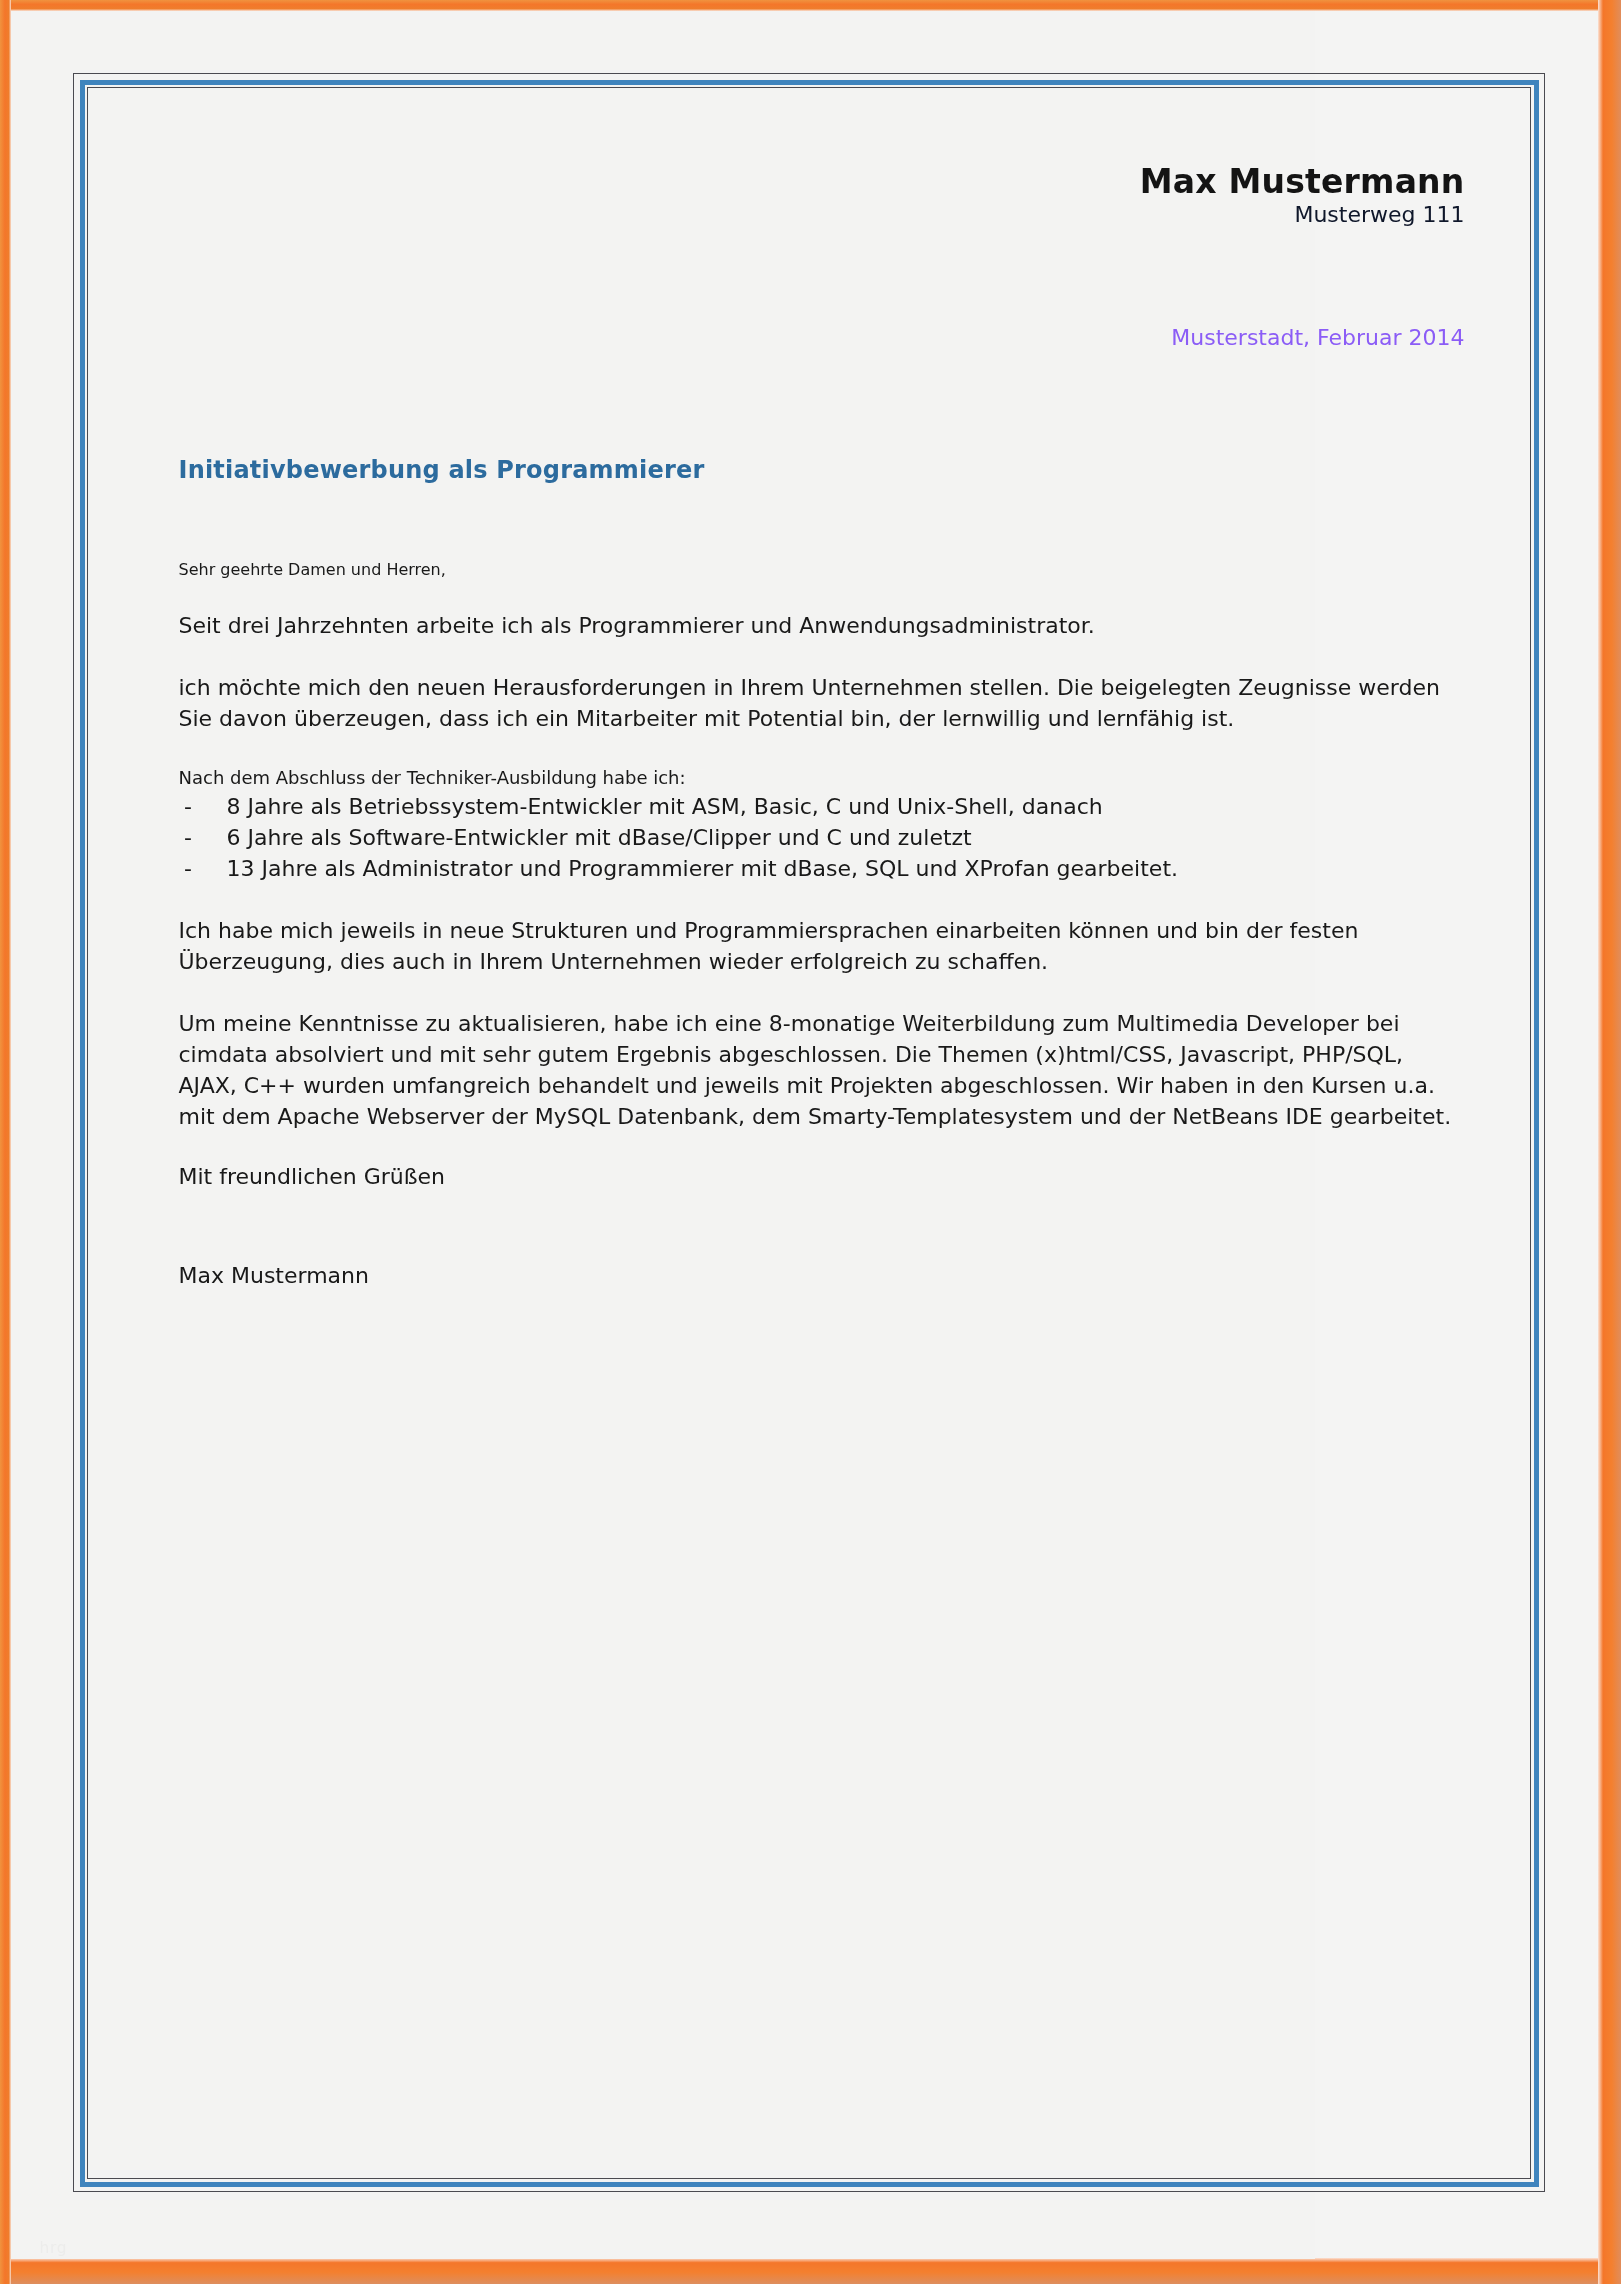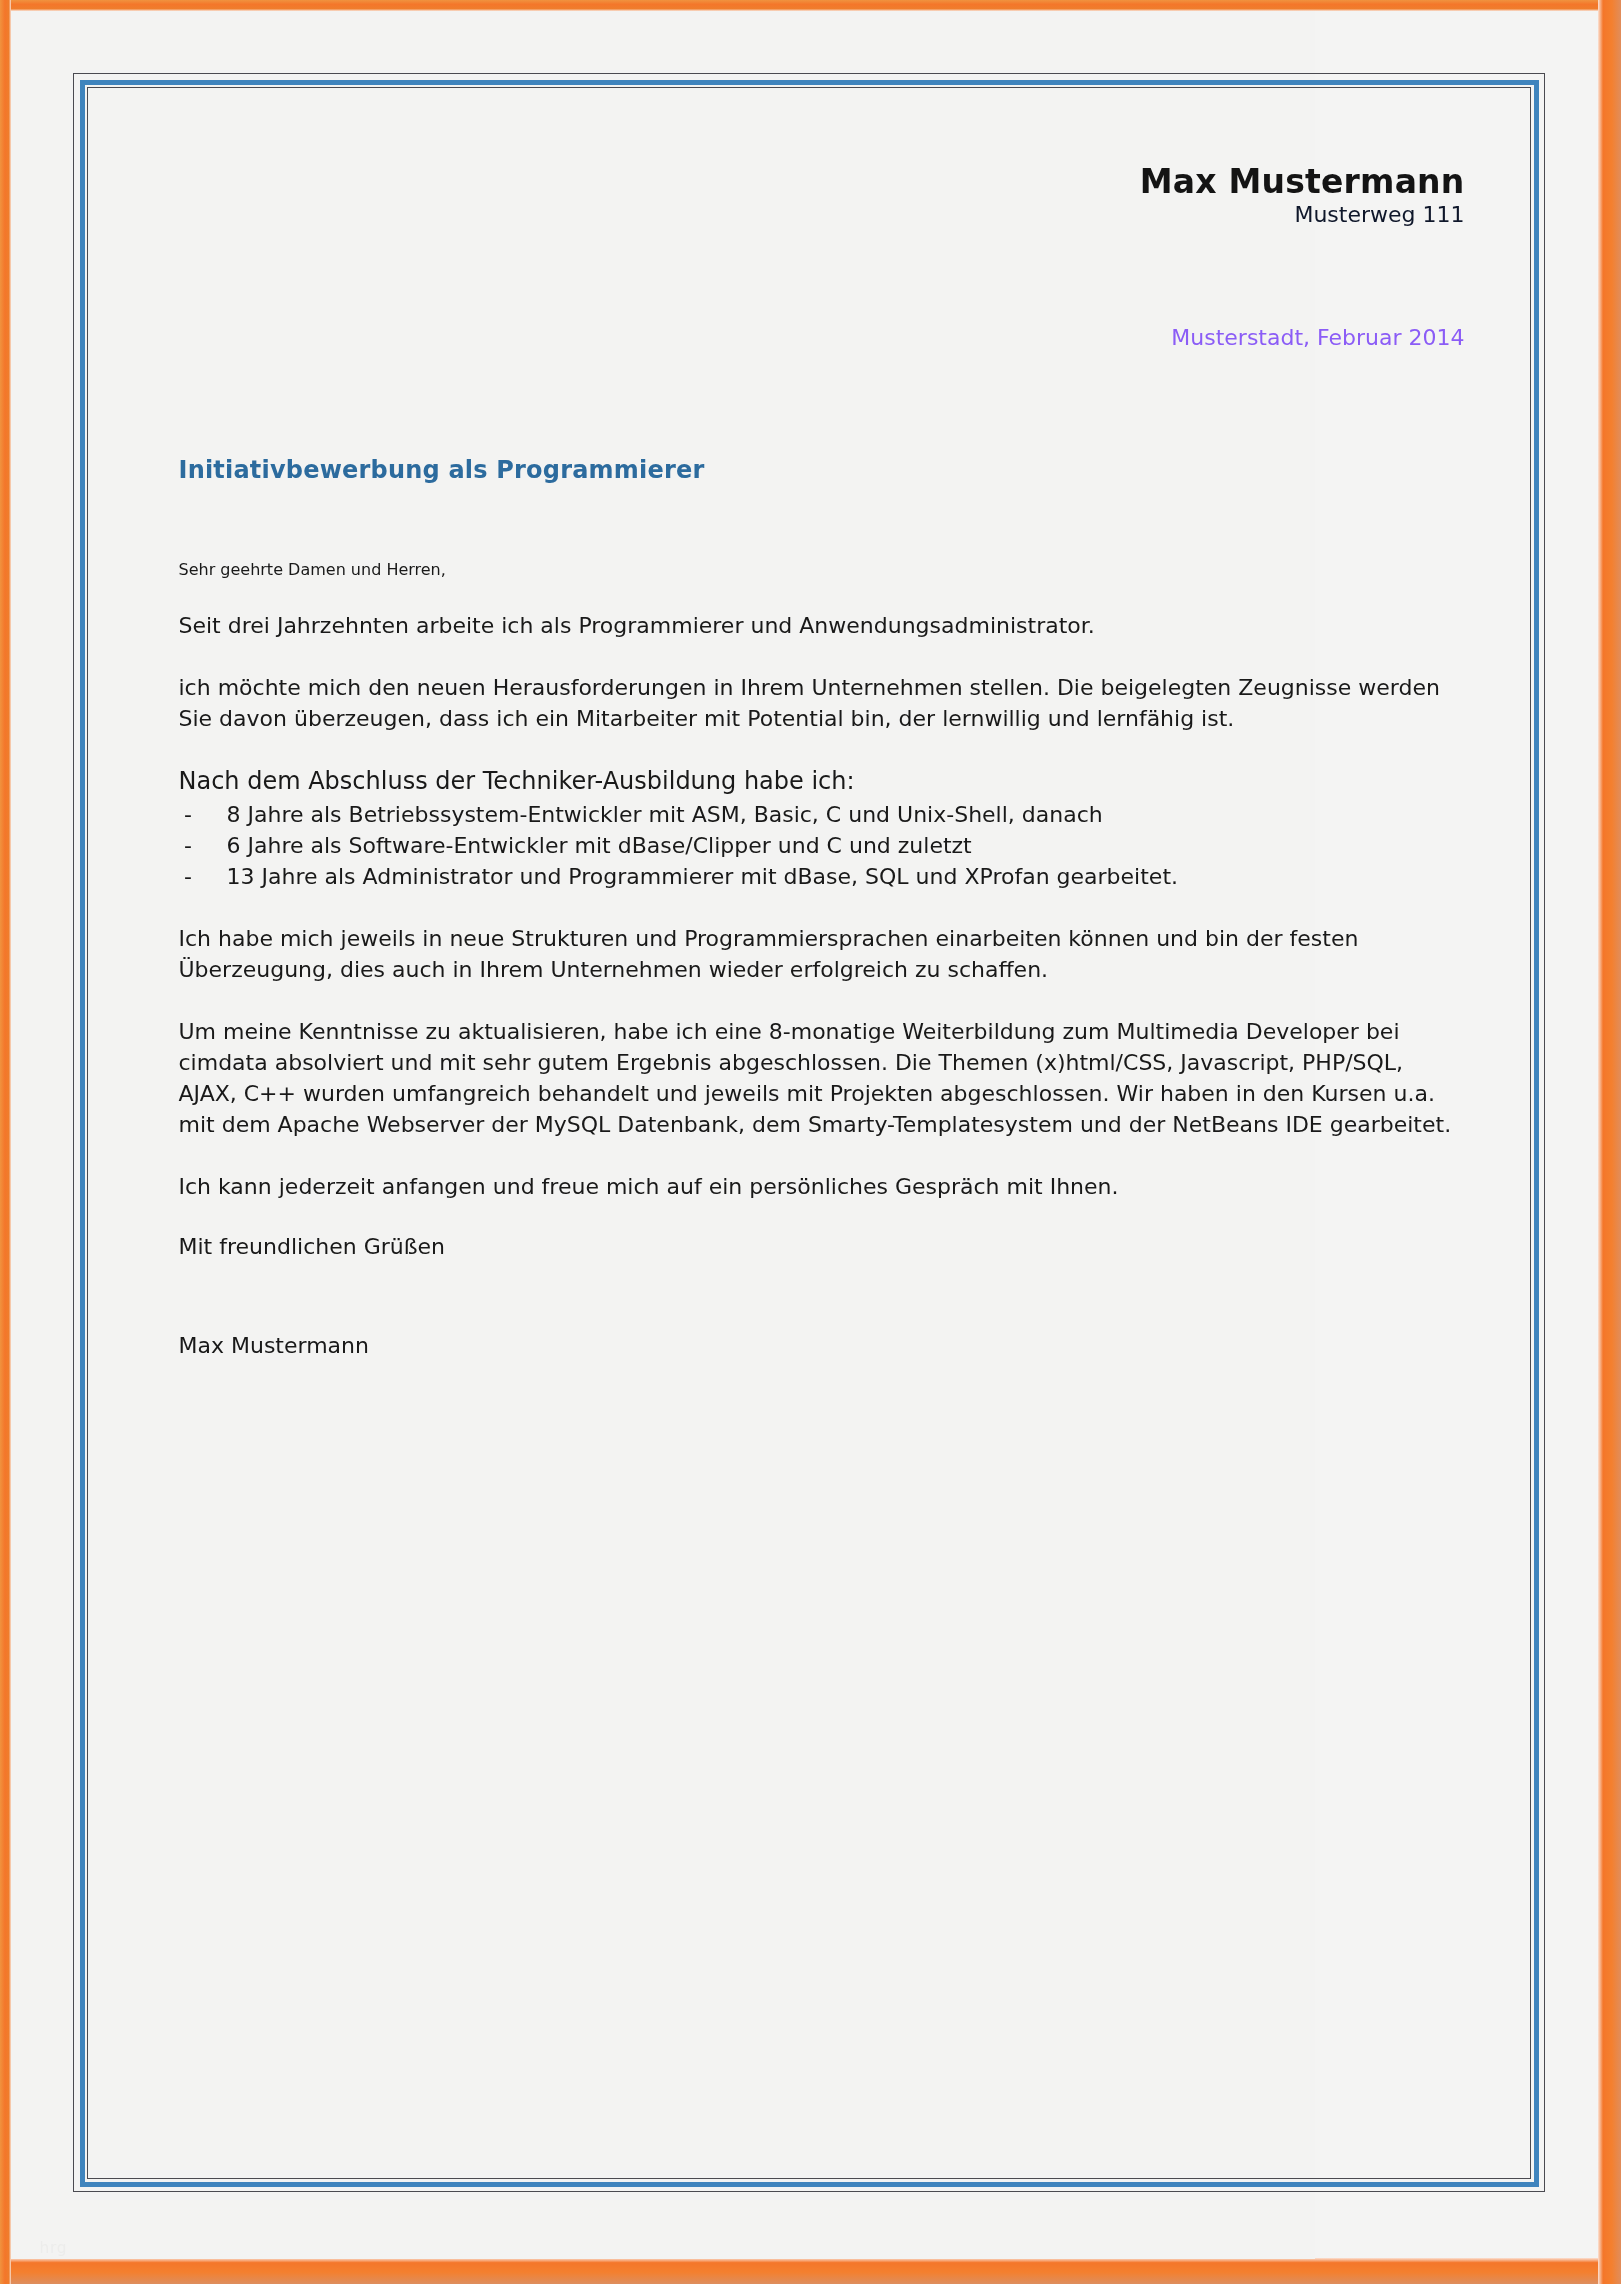--- a/index.html
+++ b/index.html
@@ -149,21 +149,21 @@
     color: #191919;
   }
   ul.dash-list li .dash {
     position: absolute;
     left: 5.6px;
     top: 0;
   }
 
   .intro-list-lead {
     margin: 31px 0 0 0;
-    font-size: 24px;
+    font-size: 18px;
     line-height: 1.41;
     color: #191919;
   }
 
   .closing {
     margin-top: 32px;
     font-size: 22px;
     color: #191919;
   }
   .signature {
@@ -227,21 +227,20 @@
           <span>6 Jahre als Software-Entwickler mit dBase/Clipper und C und zuletzt</span>
         </li>
         <li>
           <span class="dash">-</span>
           <span>13 Jahre als Administrator und Programmierer mit dBase, SQL und XProfan gearbeitet.</span>
         </li>
       </ul>
 
       <p class="body-par">Ich habe mich jeweils in neue Strukturen und Programmiersprachen einarbeiten können und bin der festen Überzeugung, dies auch in Ihrem Unternehmen wieder erfolgreich zu schaffen.</p>
       <p class="body-par">Um meine Kenntnisse zu aktualisieren, habe ich eine 8-monatige Weiterbildung zum Multimedia Developer bei cimdata absolviert und mit sehr gutem Ergebnis abgeschlossen. Die Themen (x)html/CSS, Javascript, PHP/SQL, AJAX, C++ wurden umfangreich behandelt und jeweils mit Projekten abgeschlossen. Wir haben in den Kursen u.a. mit dem Apache Webserver der MySQL Datenbank, dem Smarty-Templatesystem und der NetBeans IDE gearbeitet.</p>
-      <p class="body-par">Ich kann jederzeit anfangen und freue mich auf ein persönliches Gespräch mit Ihnen.</p>
 
       <div class="closing">Mit freundlichen Grüßen</div>
       <div class="signature">Max Mustermann</div>
 
     </div>
 
     <div class="watermark">hrg</div>
 
   </div>
 </div>

